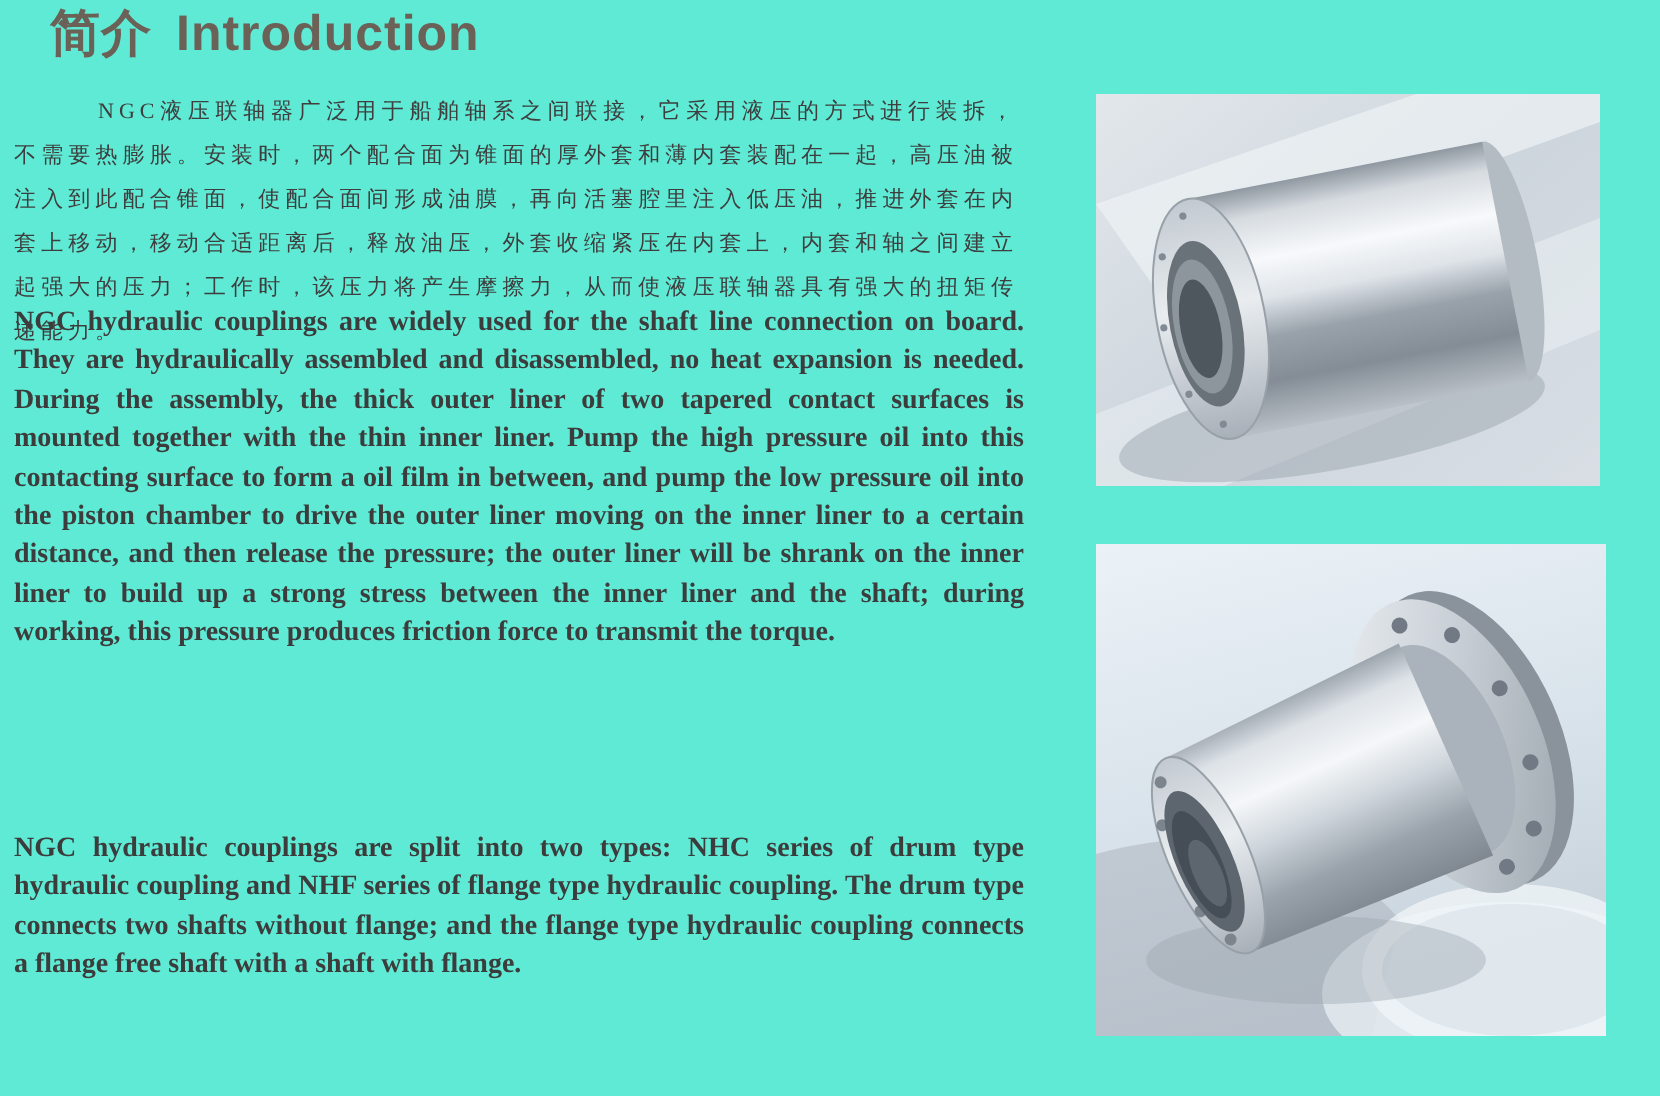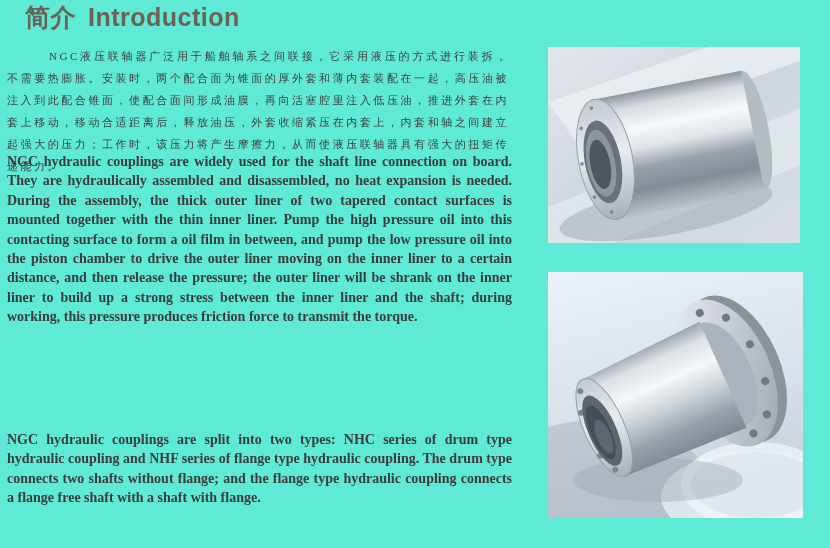--- a/index.html
+++ b/index.html
@@ -49,21 +49,21 @@
     width: 505px;
     font-size: 14px;
     line-height: 19.4px;
     color: #3c3c3c;
     font-weight: bold;
   }
 
   #para-intro-zh { top: 45px; }
   #para-intro-en { top: 152px; }
   #para-type-zh  { top: 377px; }
-  #para-type-en  { top: 430px; }
+  #para-type-en  { top: 415px; }
 
   figure { margin: 0; position: absolute; }
   #figure-drum   { left: 548px; top: 47px;  width: 252px; height: 196px; }
   #figure-flange { left: 548px; top: 272px; width: 255px; height: 246px; }
   figure svg { display: block; }
 </style>
 </head>
 <body>
 
 <div class="page">

